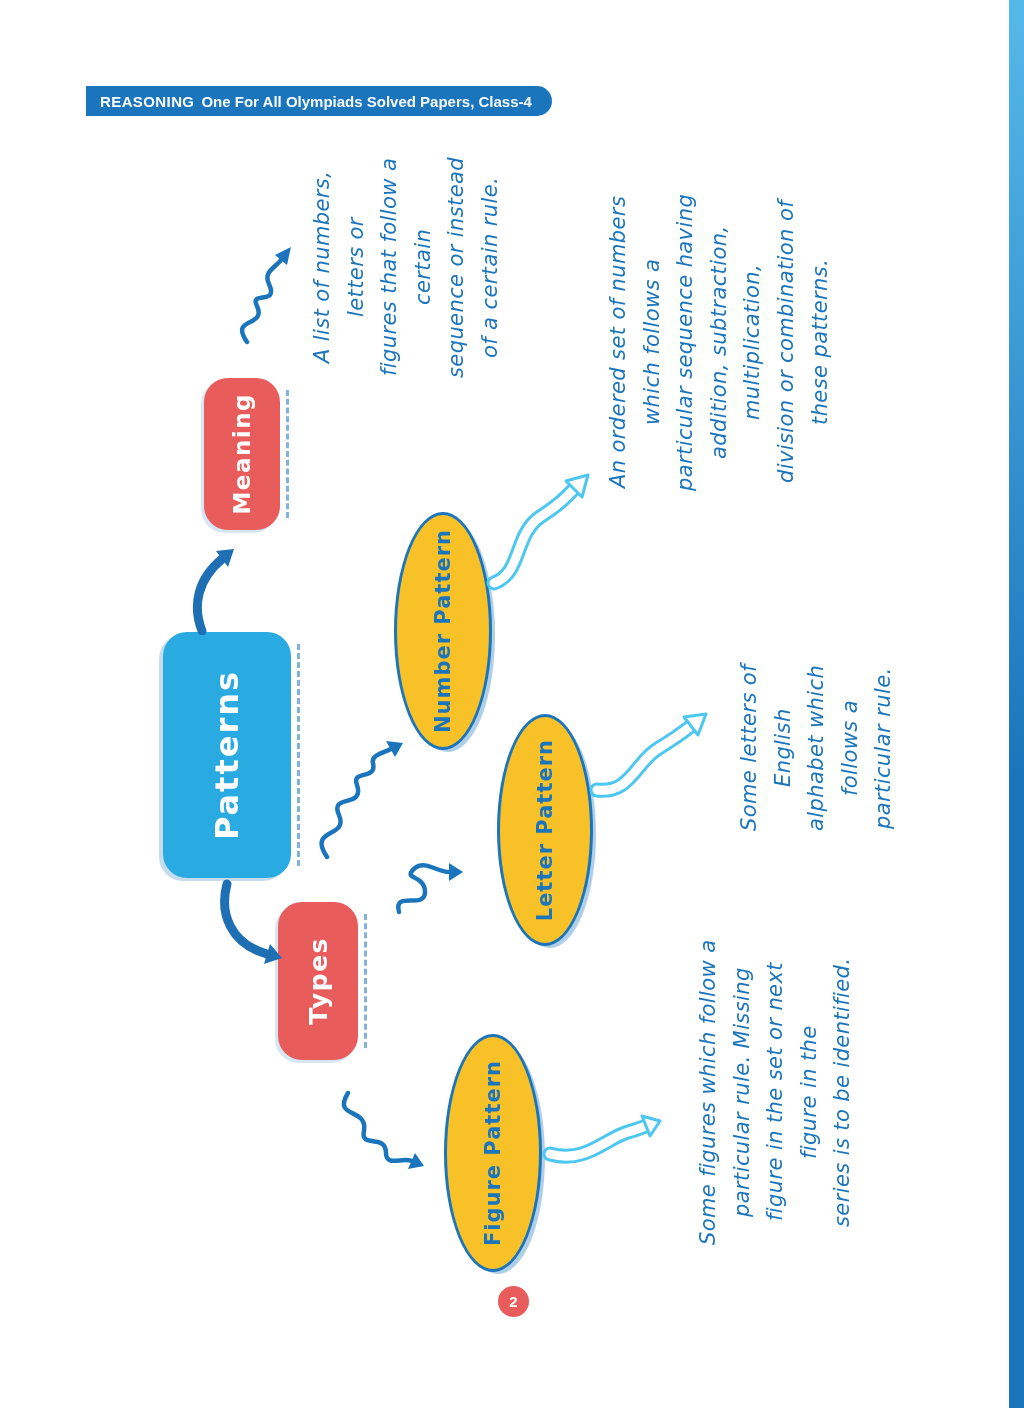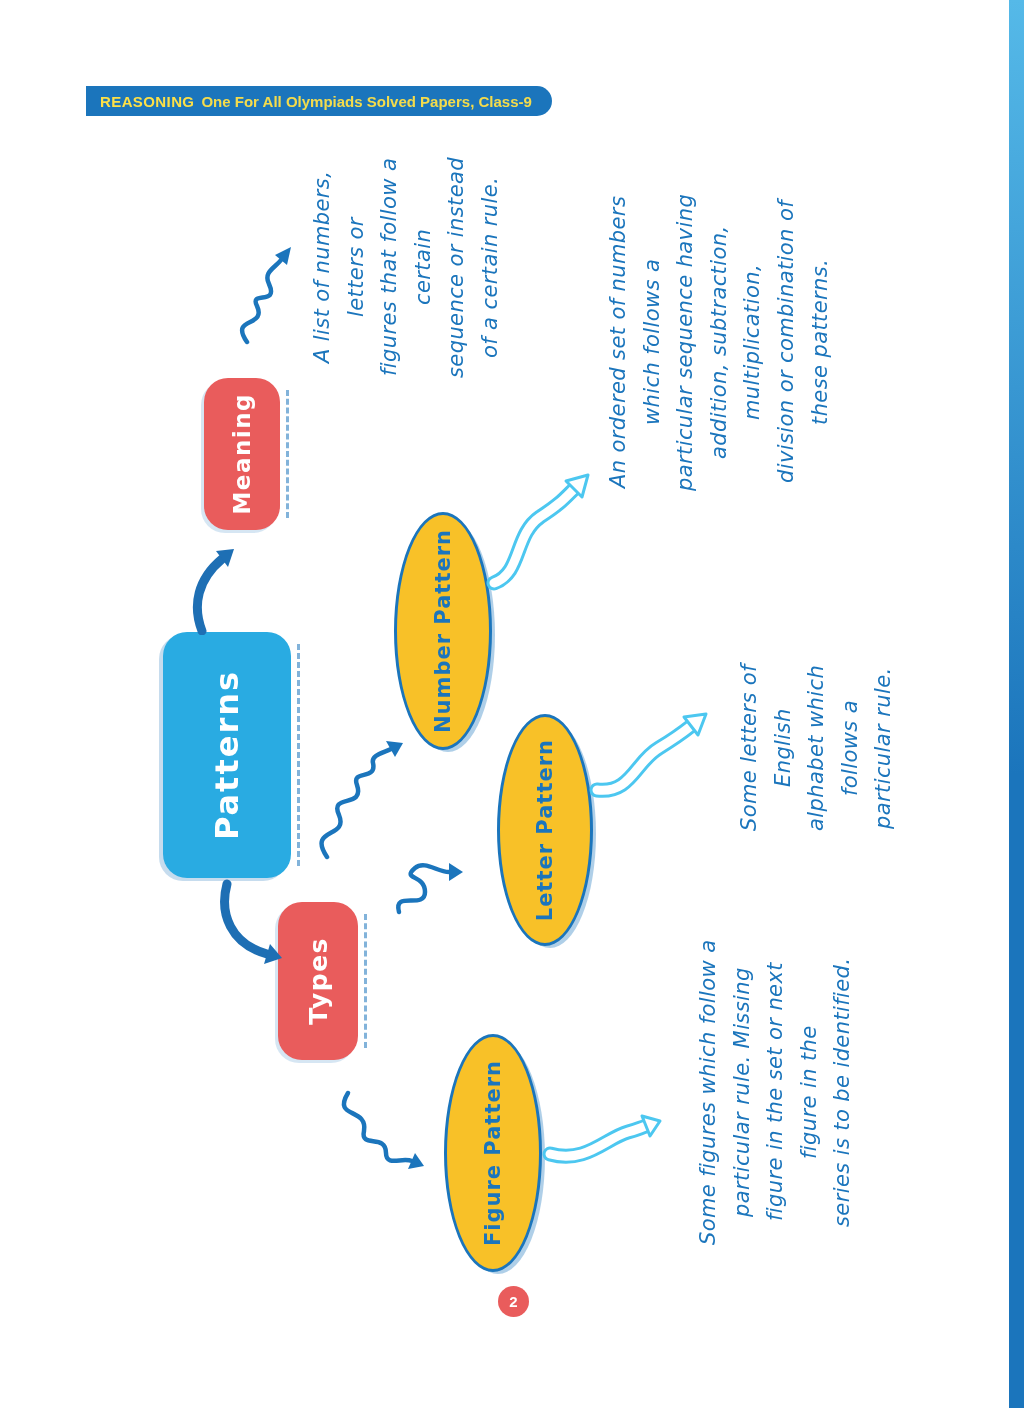--- a/index.html
+++ b/index.html
@@ -4,21 +4,21 @@
 <title>Patterns Mind Map</title>
 <style>
   html,body{margin:0;padding:0;background:#e8e8e8;}
   .page{
     position:relative;width:1024px;height:1408px;margin:0 auto;background:#ffffff;
     overflow:hidden;font-family:"DejaVu Sans",sans-serif;
   }
   
   .header-bar{
     position:absolute;left:86px;top:86px;height:30px;
-    background:#1B75BC;color:#fde047;border-radius:0 15px 15px 0;
+    background:#1B75BC;color:#ffffff;border-radius:0 15px 15px 0;
     display:flex;align-items:center;padding:0 20px 0 14px;
     font-family:"Liberation Sans",sans-serif;font-size:15px;white-space:nowrap;
   }
   .hdr-bold{font-weight:700;margin-right:7px;letter-spacing:0.4px;}
   .hdr-rest{font-weight:700;opacity:0.96;}
   .edge-strip{
     position:absolute;right:0;top:0;width:15px;height:100%;
     background:linear-gradient(180deg,#55B9E8 0%,#1B75BC 55%,#1B75BC 100%);
   }
   
@@ -55,21 +55,21 @@
     font-weight:bold;font-size:15px;font-family:"Liberation Sans",sans-serif;
   }
 </style>
 </head>
 <body>
 
 <div class="page">
 
   <div class="header-bar">
     <span class="hdr-bold">REASONING</span>
-    <span class="hdr-rest">One For All Olympiads Solved Papers, Class-9</span>
+    <span class="hdr-rest">One For All Olympiads Solved Papers, Class-4</span>
   </div>
 
   <div class="edge-strip"></div>
 
   <div class="node node-rect node-blue" style="left:163px;top:632px;width:128px;height:246px;">
     <span class="vtext label-root">Patterns</span>
   </div>
 
   <div class="node node-rect node-red" style="left:204px;top:378px;width:76px;height:152px;">
     <span class="vtext label-meaning">Meaning</span>

